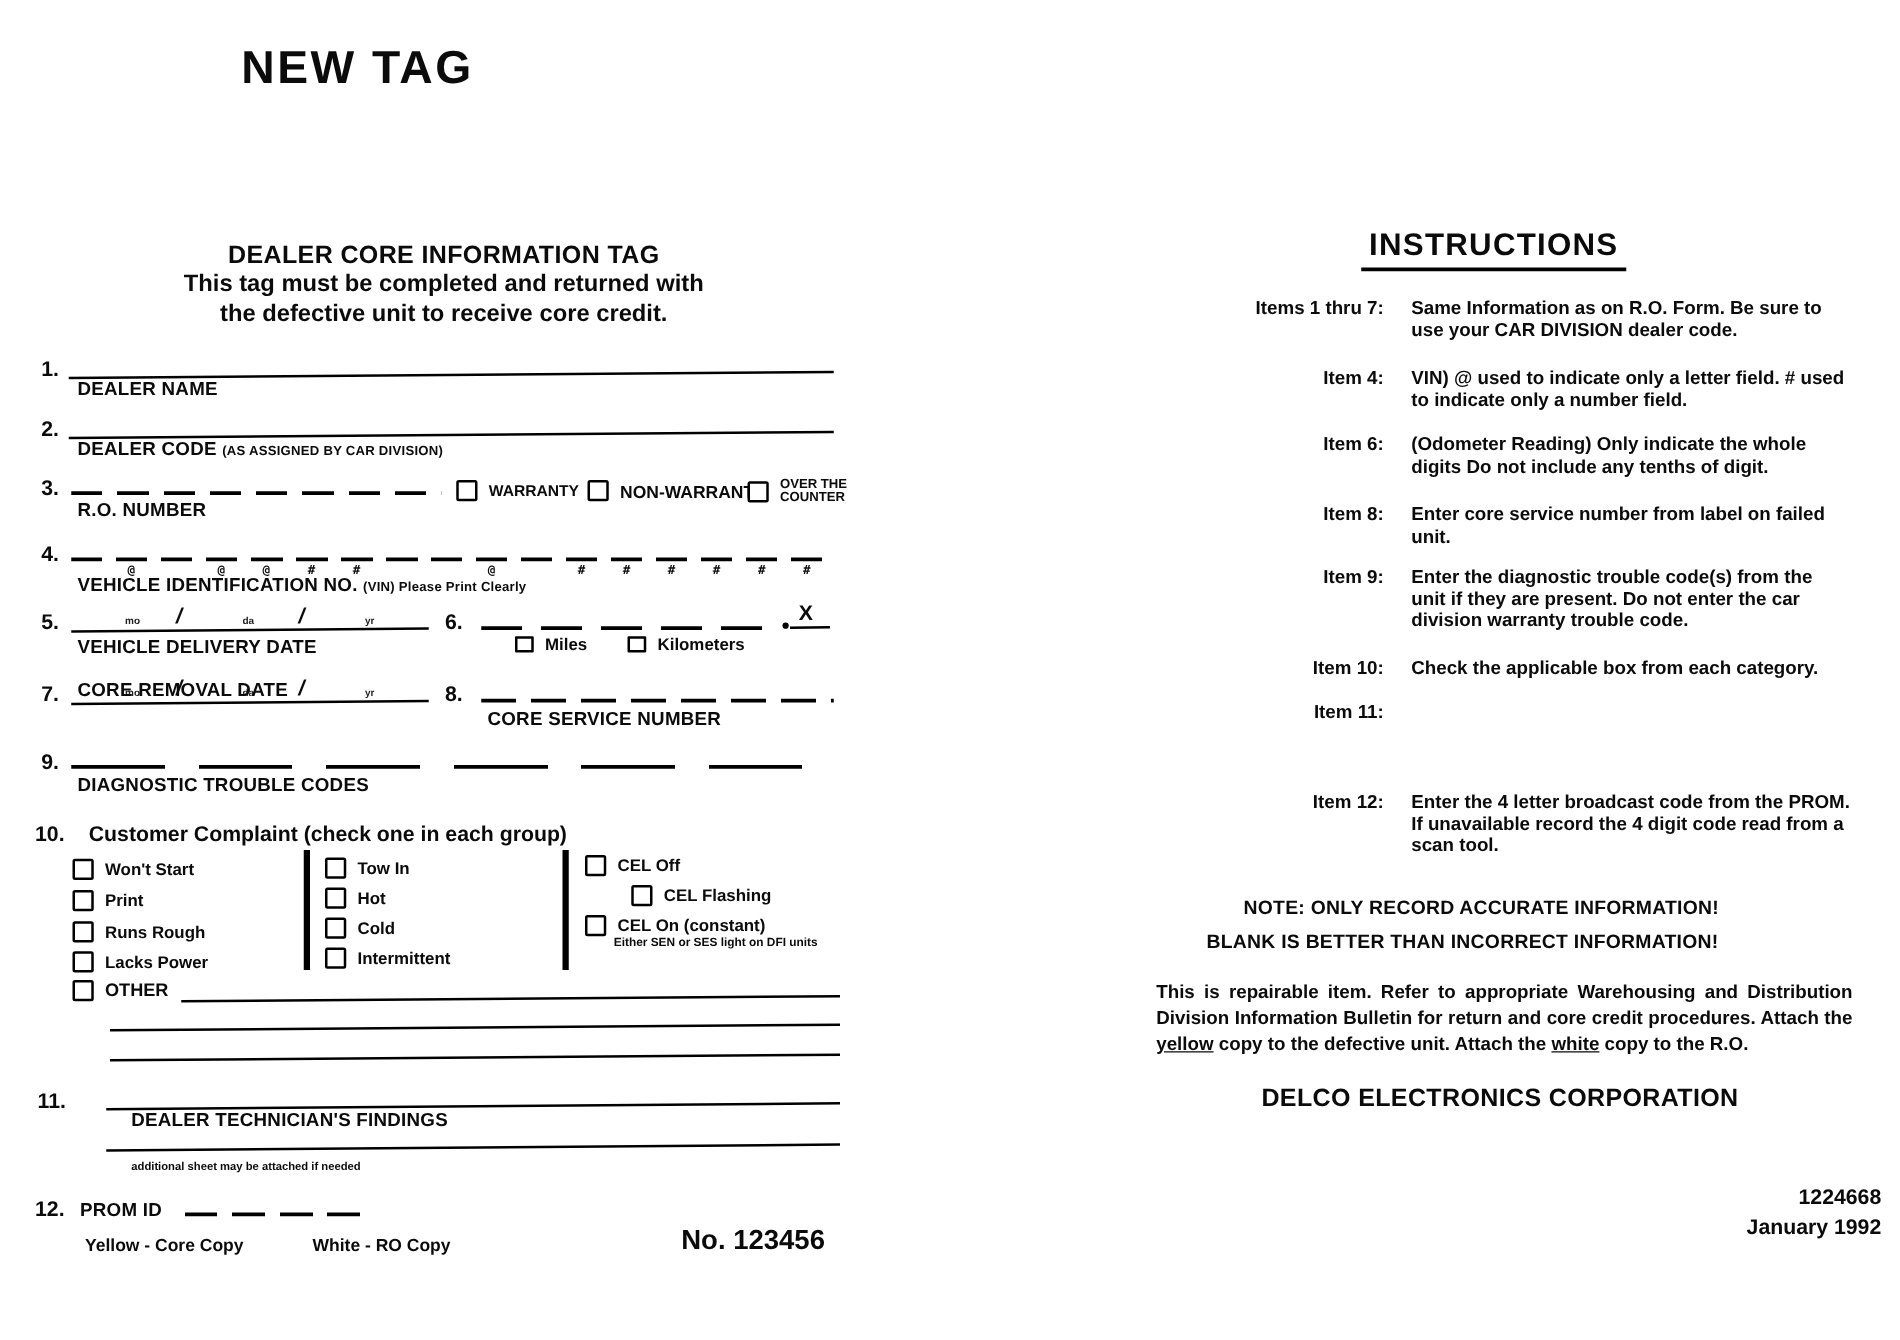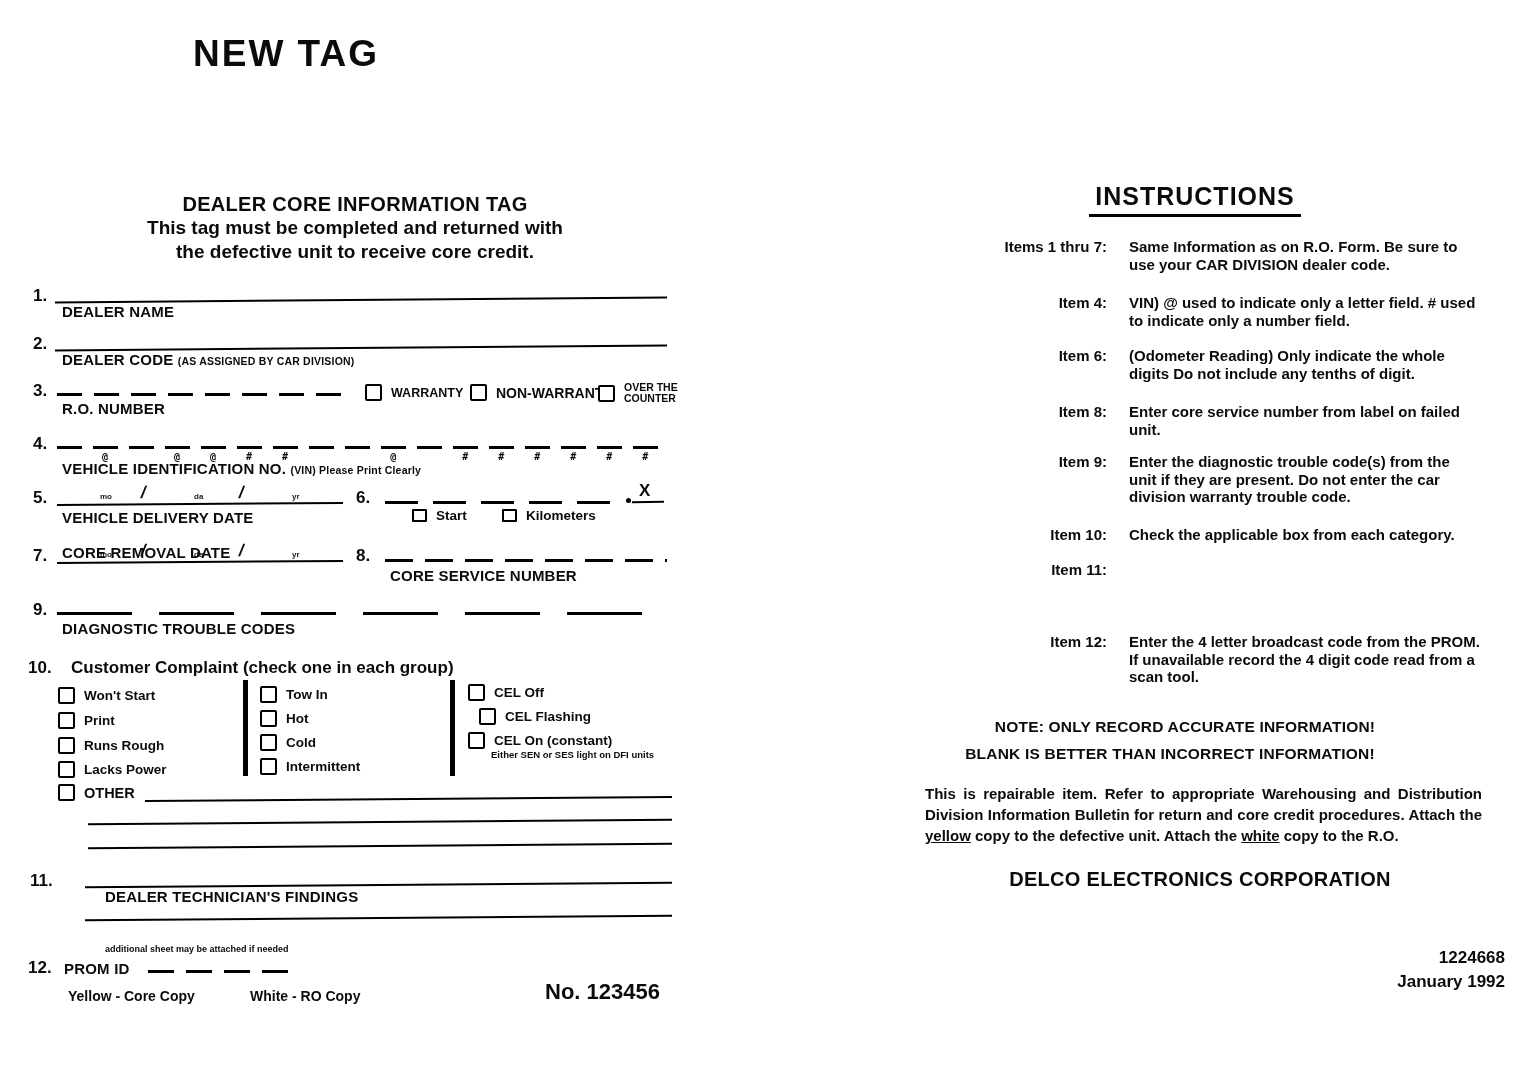--- a/index.html
+++ b/index.html
@@ -113,21 +113,21 @@
   <div class="abs dateunit" style="left:292px;top:492px;">yr</div>
   <div class="abs lbl" style="left:62px;top:509px;">VEHICLE DELIVERY DATE</div>
 
   <div class="abs num" style="left:356px;top:488px;">6.</div>
   <div class="abs dashes d5" style="left:385px;top:501px;width:237px;"></div>
   <div class="abs dot" style="left:626px;top:498px;"></div>
   <div class="abs xmark" style="left:639px;top:481px;">X</div>
   <div class="abs solid-line" style="left:632px;top:501px;width:32px;"></div>
   <div class="abs cb-row" style="left:412px;top:508px;">
     <span class="cb" style="width:11px;height:9px;border-width:2.2px;border-radius:1px;"></span>
-    <span class="cb-lbl">Start</span>
+    <span class="cb-lbl">Miles</span>
   </div>
   <div class="abs cb-row" style="left:502px;top:508px;">
     <span class="cb" style="width:11px;height:9px;border-width:2.2px;border-radius:1px;"></span>
     <span class="cb-lbl">Kilometers</span>
   </div>
 
   <div class="abs num" style="left:33px;top:546px;">7.</div>
   <div class="abs solid-line" style="left:57px;top:561px;width:286px;"></div>
   <div class="abs dateunit" style="left:100px;top:550px;">mo</div>
   <div class="abs slash" style="left:141px;top:541px;">/</div>
@@ -182,21 +182,21 @@
     <span class="cb"></span>
     <span class="cb-lbl">Intermittent</span>
   </div>
 
   <div class="abs vbar" style="left:450px;top:680px;height:96px;"></div>
 
   <div class="abs cb-row" style="left:468px;top:684px;">
     <span class="cb"></span>
     <span class="cb-lbl">CEL Off</span>
   </div>
-  <div class="abs cb-row" style="left:455px;top:708px;padding-left:24px;">
+  <div class="abs cb-row" style="left:481px;top:708px;padding-left:24px;">
     <span class="cb"></span>
     <span class="cb-lbl">CEL Flashing</span>
   </div>
   <div class="abs cb-row" style="left:468px;top:732px;">
     <span class="cb"></span>
     <span class="cb-lbl">CEL On (constant)</span>
   </div>
   <div class="abs tiny" style="left:491px;top:749px;">Either SEN or SES light on DFI units</div>
 
   <div class="abs cb-row" style="left:58px;top:784px;">
@@ -204,21 +204,21 @@
     <span class="cb-lbl" style="font-size:14.5px;">OTHER</span>
   </div>
   <div class="abs solid-line" style="left:145px;top:798px;width:527px;"></div>
   <div class="abs solid-line" style="left:88px;top:821px;width:584px;"></div>
   <div class="abs solid-line" style="left:88px;top:845px;width:584px;"></div>
 
   <div class="abs num" style="left:30px;top:871px;">11.</div>
   <div class="abs solid-line" style="left:85px;top:884px;width:587px;"></div>
   <div class="abs lbl" style="left:105px;top:888px;">DEALER TECHNICIAN'S FINDINGS</div>
   <div class="abs solid-line" style="left:85px;top:917px;width:587px;"></div>
-  <div class="abs tiny" style="left:105px;top:928px;font-size:9px;margin-top:16px;">additional sheet may be attached if needed</div>
+  <div class="abs tiny" style="left:105px;top:928px;font-size:9px;">additional sheet may be attached if needed</div>
 
   <div class="abs big10" style="left:28px;top:958px;">12.</div>
   <div class="abs lbl" style="left:64px;top:960px;">PROM ID</div>
   <div class="abs dashes d4" style="left:148px;top:970px;width:146px;"></div>
 
   <div class="abs footer-copy" style="left:68px;top:988px;">Yellow - Core Copy</div>
   <div class="abs footer-copy" style="left:250px;top:988px;">White - RO Copy</div>
   <div class="abs serial" style="left:545px;top:979px;">No. 123456</div>
 
   <div class="abs" style="left:1075px;top:182px;width:240px;display:flex;justify-content:center;">

